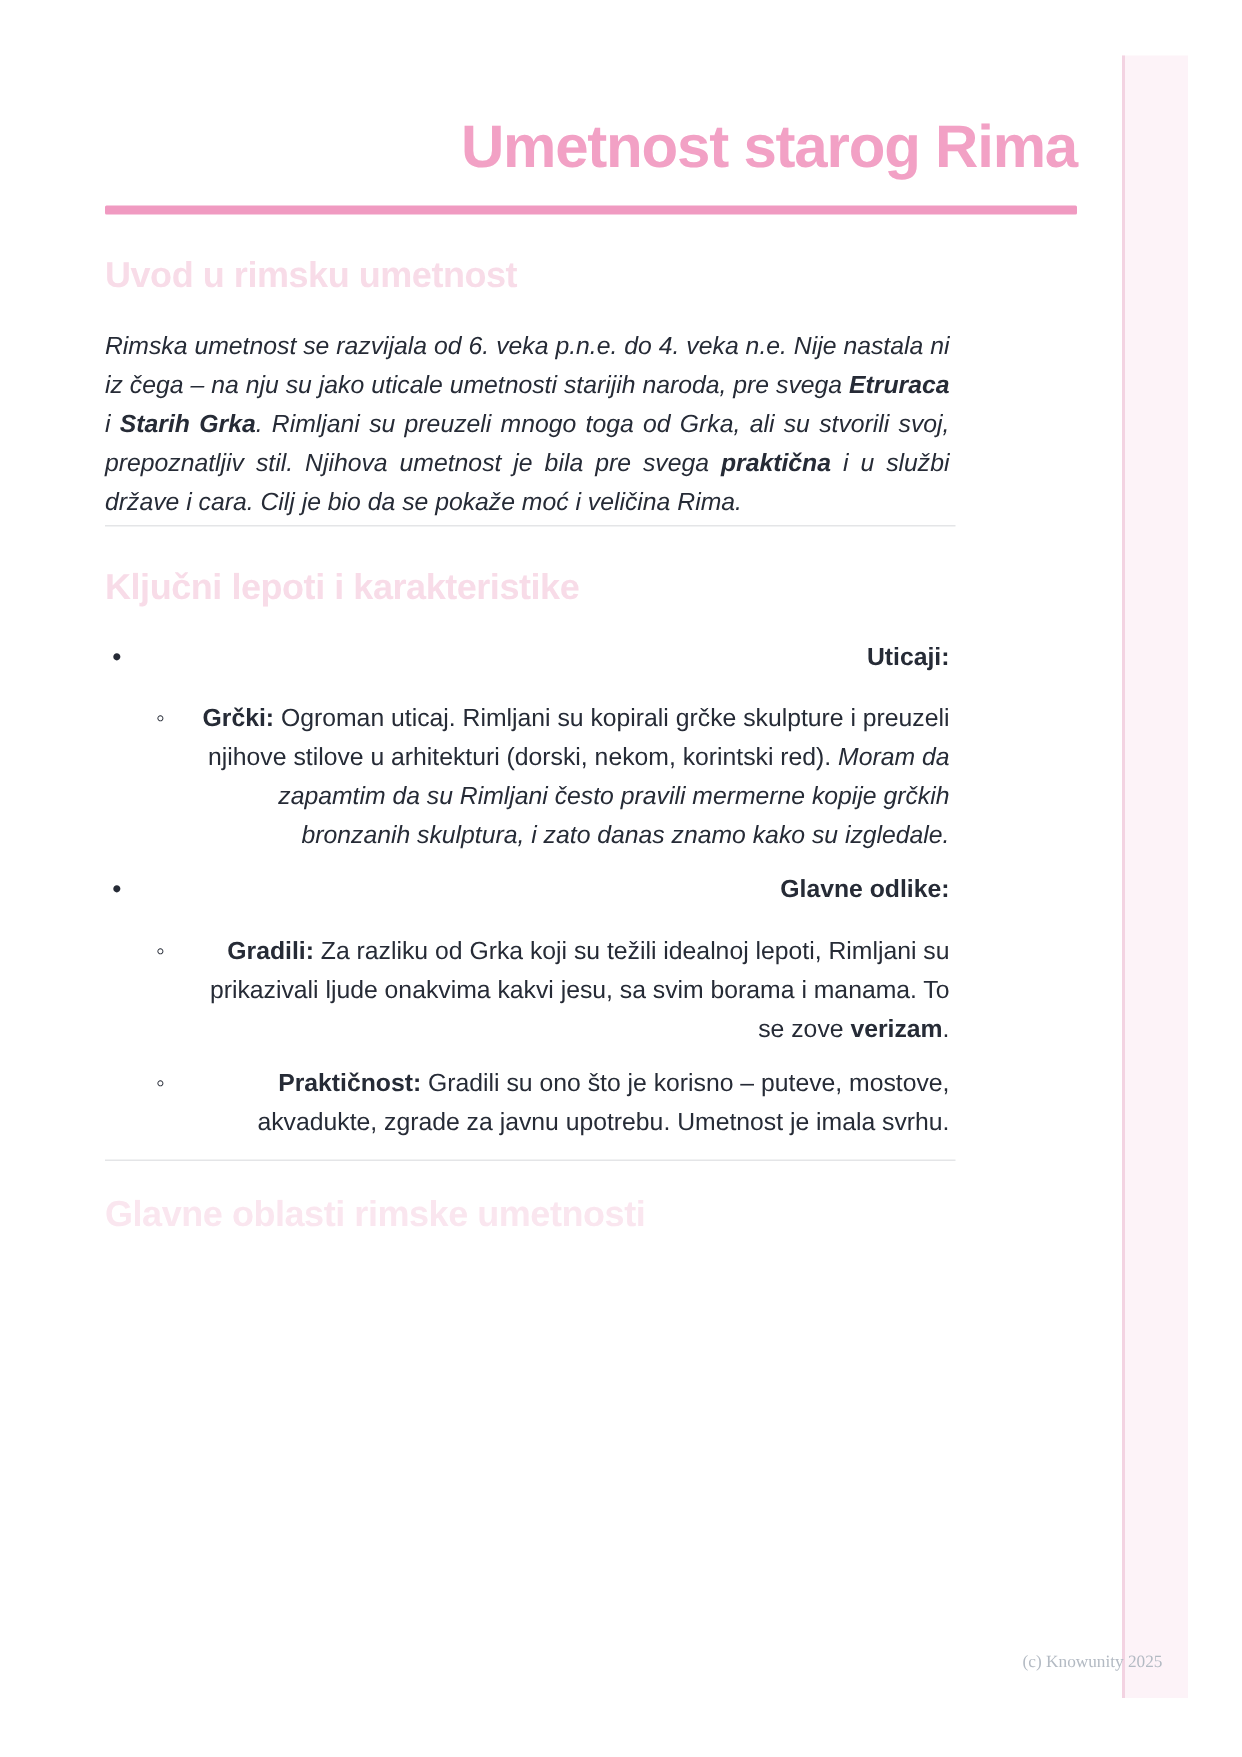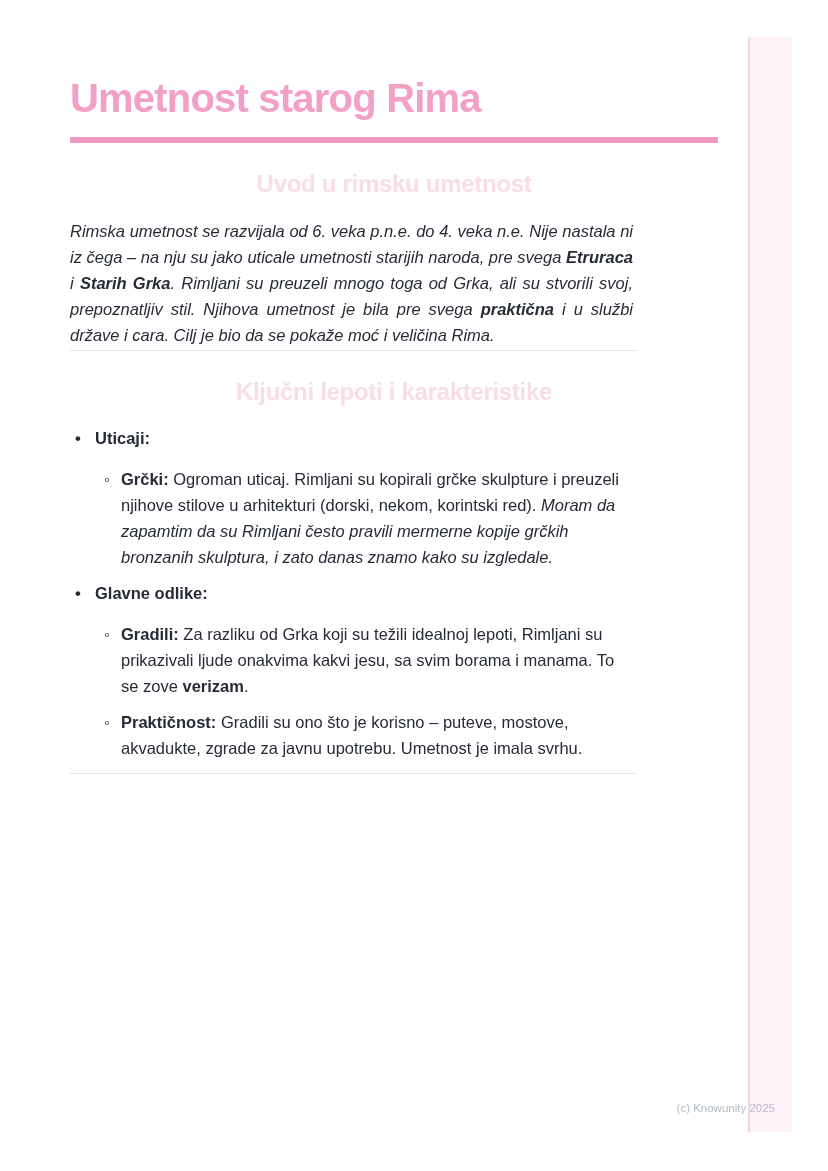--- a/index.html
+++ b/index.html
@@ -19,52 +19,52 @@
     width:828px;height:1171px;background:#ffffff;position:relative;overflow:hidden;
     font-family:"Liberation Sans","DejaVu Sans",sans-serif;color:var(--bodyText);
   }
   .side-strip{
     position:absolute;left:748px;top:37px;width:44px;height:1095px;
     background:var(--stripFill);border-left:2px solid var(--stripBorder);z-index:0;
   }
   .content{position:absolute;left:70px;top:0;width:648px;z-index:1;}
   .page-title{
     margin:75px 0 0 0;font-size:40px;line-height:46px;font-weight:bold;
-    letter-spacing:-0.8px;color:var(--titlePink);
+    letter-spacing:-0.8px;color:var(--titlePink);text-align:right;
   }
   .title-rule{width:648px;height:6px;background:var(--rulePink);margin-top:16px;border-radius:1px;}
   h2.sec{
     margin:27px 0 0 0;font-size:24px;line-height:28px;font-weight:bold;
-    letter-spacing:-0.3px;color:var(--palePink);text-align:center;
+    letter-spacing:-0.3px;color:var(--palePink);
   }
   h2.sec.paler{color:var(--palerPink);margin-top:22px;}
   h3.subsec{
     margin:32px 0 0 0;font-size:20px;line-height:24px;font-weight:bold;
     color:var(--palerPink);
   }
   p.body-par{
     width:563px;margin:20px 0 0 0;font-size:16.5px;line-height:26px;
     text-align:justify;color:var(--bodyText);font-style:italic;
   }
   hr.divider{
     border:none;border-top:1px solid var(--dividerGray);
     width:567px;margin:2px 0 0 0;
   }
   hr.divider.second{margin-top:12px;}
   ul.l1{list-style:none;margin:19px 0 0 0;padding:0;width:563px;font-size:16.5px;line-height:26px;}
-  ul.l1>li{position:relative;padding-left:25px;margin:0 0 4px 0;}
+  ul.l1>li{position:relative;padding-left:25px;margin:0 0 4px 0;text-align:right;}
   ul.l1>li::before{content:"\2022";position:absolute;left:5px;top:0;font-weight:bold;}
   ul.l2{list-style:none;margin:15px 0 0 0;padding:0;}
   ul.l2>li{position:relative;padding-left:26px;margin:0 0 10px 0;}
   ul.l2>li::before{content:"\25E6";position:absolute;left:9px;top:0;}
   .b{font-weight:bold;}
   .i{font-style:italic;}
   .footer-credit{
     position:absolute;top:1101px;right:53px;font-size:11.5px;line-height:14px;
-    color:var(--footerGray);z-index:2;
+    color:var(--footerGray);z-index:2;font-family:Liberation Serif, serif;
   }
 </style>
 </head>
 <body>
 
 <div class="side-strip"></div>
 
 <div class="content">
 
   <h1 class="page-title">Umetnost starog Rima</h1>
@@ -95,17 +95,18 @@
           <li><span class="b">Praktičnost:</span><span> Gradili su ono što je korisno – puteve, mostove, akvadukte, zgrade za javnu upotrebu. Umetnost je imala svrhu.</span></li>
         </ul>
       </li>
 
     </ul>
   </section>
 
   <hr class="divider second">
 
   <section>
+    <h2 class="sec paler">Glavne oblasti rimske umetnosti</h2>
   </section>
 
 </div>
 
 <div class="footer-credit">(c) Knowunity 2025</div>
 
 </body></html>

